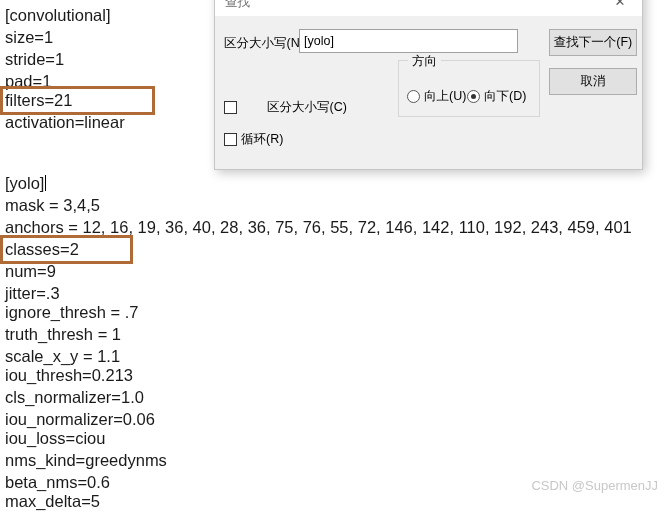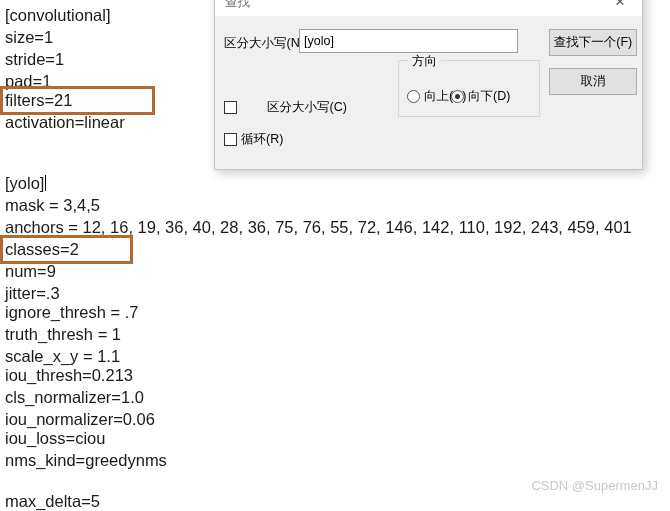--- a/index.html
+++ b/index.html
@@ -182,21 +182,21 @@
 
   .radio-row {
     position: absolute;
     display: flex;
     align-items: center;
     font-size: 12.5px;
     white-space: nowrap;
     cursor: default;
   }
   #radio-up   { left: 192px; top: 72px; }
-  #radio-down { left: 236px; top: 72px; }
+  #radio-down { left: 252px; top: 72px; }
   .radio-mark {
     width: 13px;
     height: 13px;
     border: 1px solid #575757;
     border-radius: 50%;
     background: #fff;
     margin-right: 4px;
     box-sizing: border-box;
     position: relative;
     flex: none;
@@ -249,20 +249,21 @@
     <div class="code-line" style="top: 260px;">num=9</div>
     <div class="code-line" style="top: 282px;">jitter=.3</div>
     <div class="code-line" style="top: 301px;">ignore_thresh = .7</div>
     <div class="code-line" style="top: 323px;">truth_thresh = 1</div>
     <div class="code-line" style="top: 345px;">scale_x_y = 1.1</div>
     <div class="code-line" style="top: 364px;">iou_thresh=0.213</div>
     <div class="code-line" style="top: 386px;">cls_normalizer=1.0</div>
     <div class="code-line" style="top: 408px;">iou_normalizer=0.06</div>
     <div class="code-line" style="top: 427px;">iou_loss=ciou</div>
     <div class="code-line" style="top: 449px;">nms_kind=greedynms</div>
+    <div class="code-line" style="top: 471px;">beta_nms=0.6</div>
     <div class="code-line" style="top: 490px;">max_delta=5</div>
   </div>
 
 <div id="highlights-layer">
     <div class="highlight-box" style="left: 0px; top: 86px; width: 155px; height: 29px; border-color: rgb(176, 106, 54);"></div>
     <div class="highlight-box" style="left: 0px; top: 235px; width: 133px; height: 29px; border-color: rgb(176, 106, 54);"></div>
   </div>
 
 <div id="watermark">CSDN @SupermenJJ</div>
 

